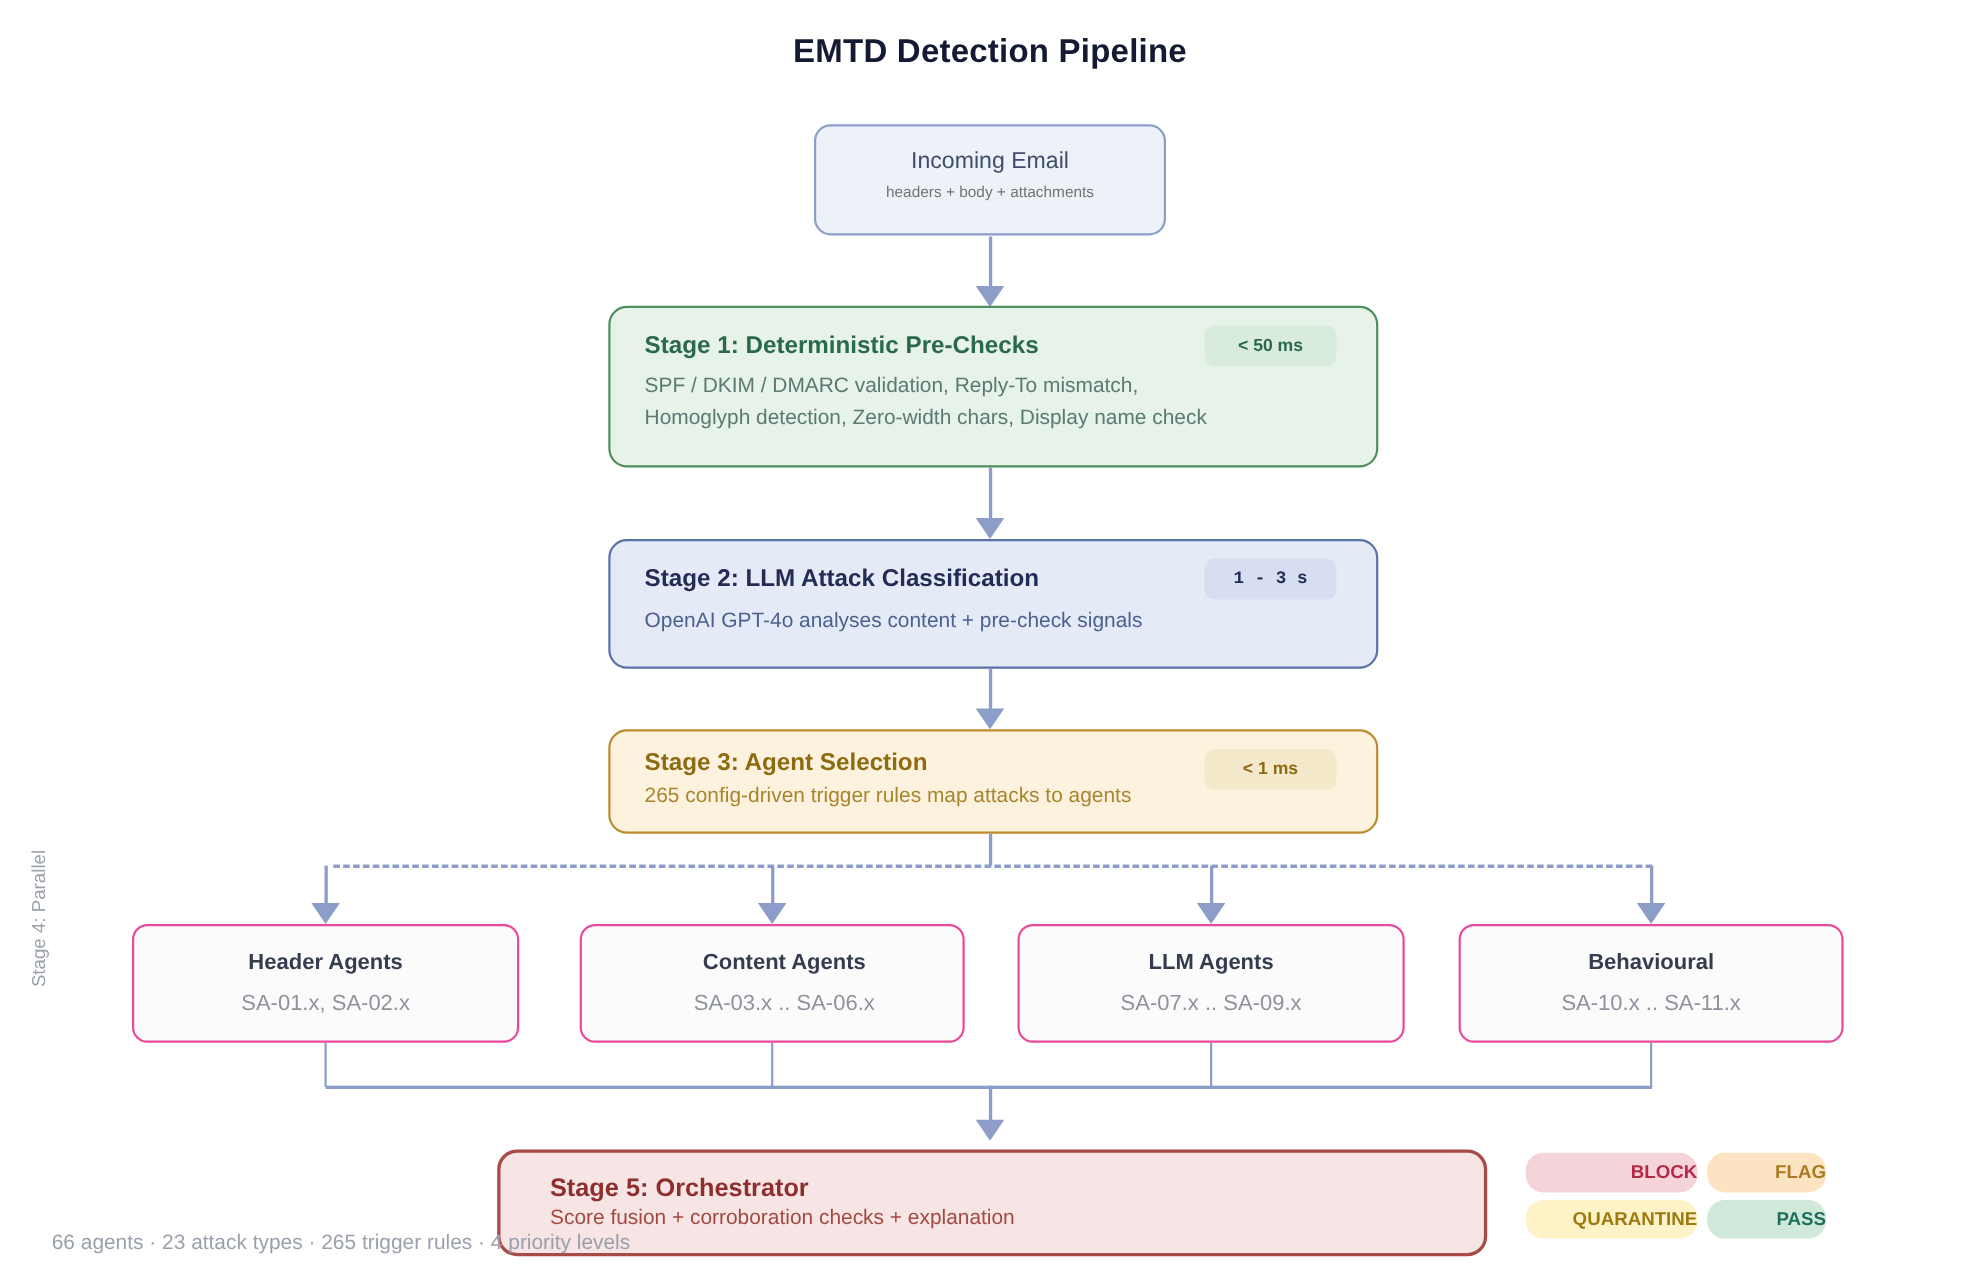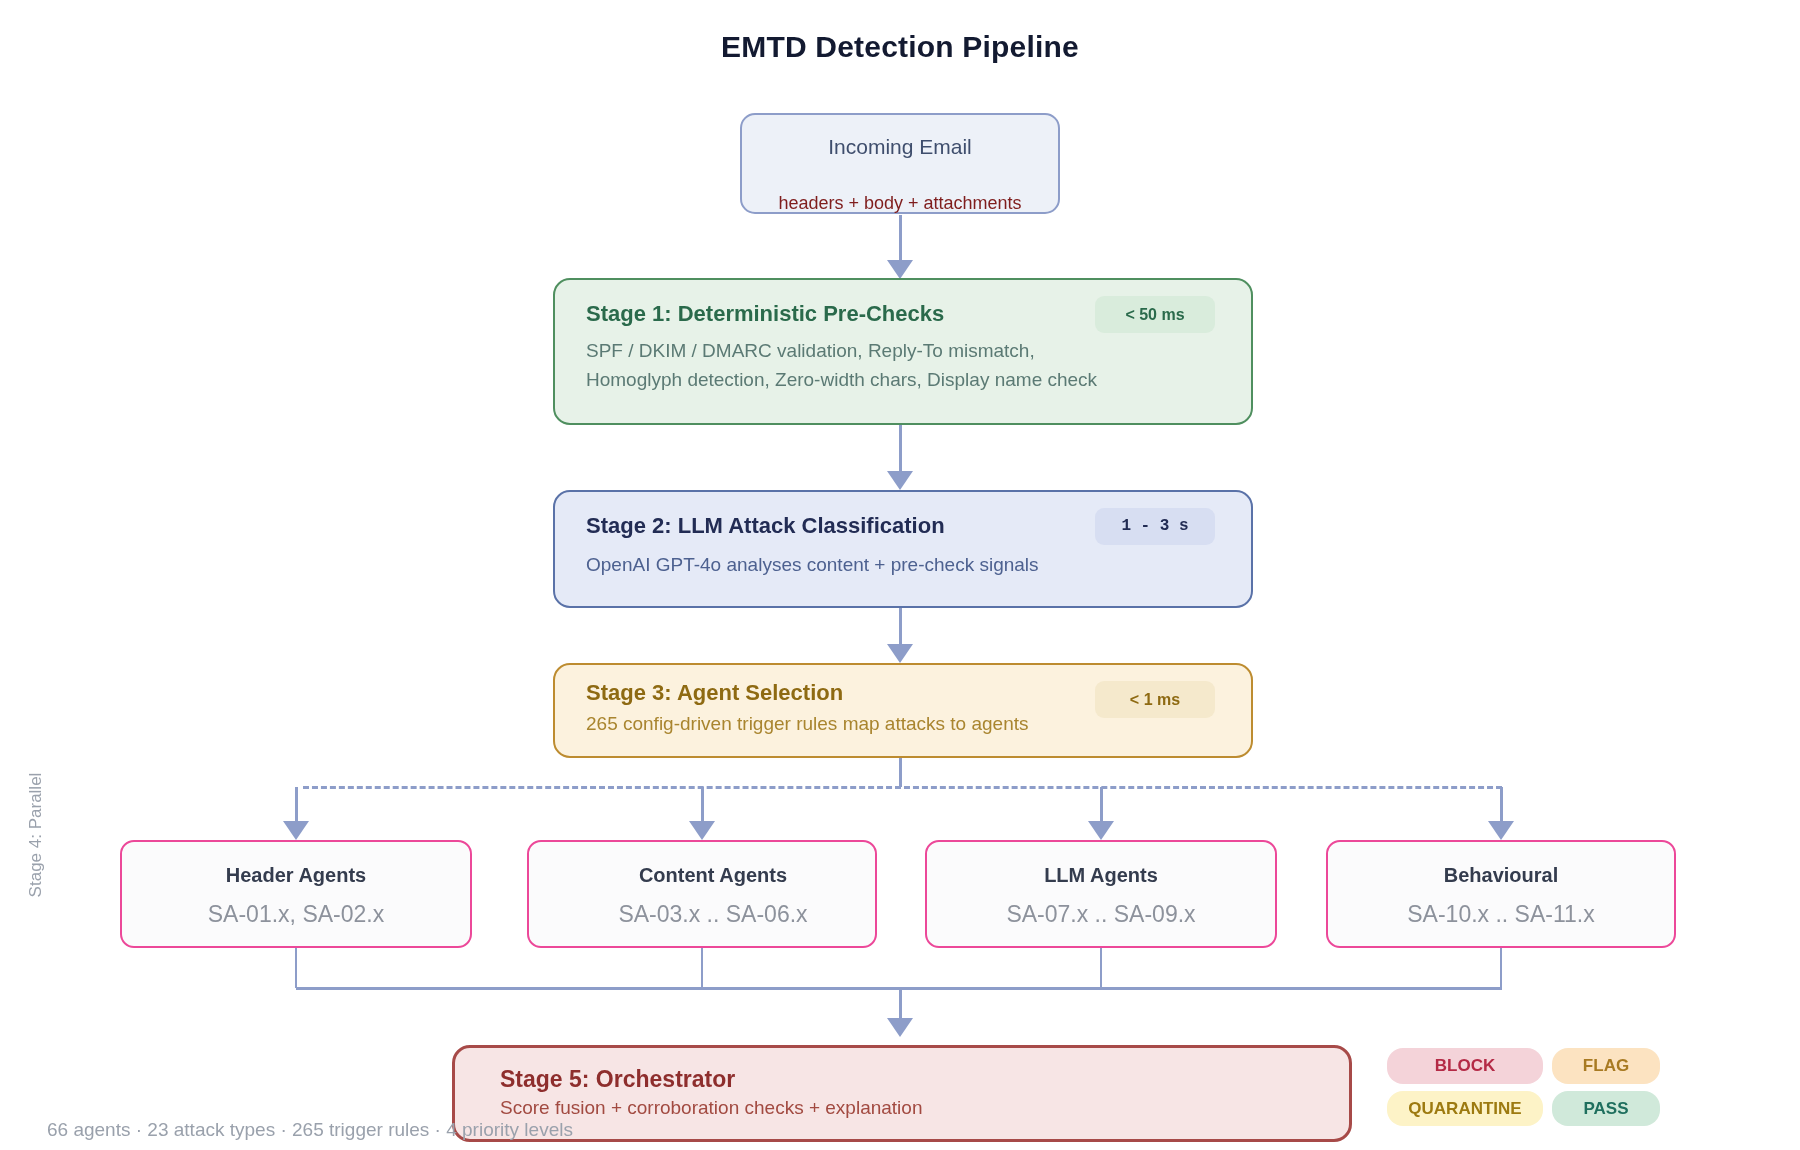--- a/index.html
+++ b/index.html
@@ -10,21 +10,21 @@
   .diagram-title { position:absolute; top:30px; left:0; width:1800px; text-align:center;
     font-size:30px; font-weight:bold; color:#131a31; letter-spacing:0.2px; }
 
   
   .node { position:absolute; border-radius:15px; }
 
   
   .incoming { left:740px; top:113px; width:320px; height:101px; background:#edf1f8;
     border:2px solid #8d9dc9; text-align:center; padding-top:17px; }
   .incoming .t { font-size:21px; color:#3f4e6d; line-height:29px; }
-  .incoming .s { font-size:18px; color:#7f1d1d; line-height:27px;margin-top:29px; }
+  .incoming .s { font-size:14px; color:#737373; line-height:27px; }
 
   
   .stagebox { left:553px; width:700px; border-width:2.5px; border-style:solid;
     border-radius:17px; padding:20px 0 0 31px; }
   .stagebox .title { font-size:22px; font-weight:bold; line-height:28px; }
   .stagebox .desc { font-size:19px; line-height:29px; }
   .badge { position:absolute; top:16px; right:36px; min-width:120px; height:37px;
     border-radius:9px; font-size:16px; font-weight:bold; text-align:center;
     line-height:37px; padding:0 16px; }
 
@@ -40,34 +40,34 @@
 
   .stage3 { top:663px; height:95px; background:#fcf2de; border-color:#bd8c30; padding-top:14px; }
   .stage3 .title { color:#8e6a12; margin-bottom:2px; }
   .stage3 .desc { color:#a9852f; }
   .stage3 .badge { background:#f5e9cc; color:#8e6a12; }
 
   
   .agentbox { position:absolute; top:840px; height:108px; background:#fbfbfc;
     border:2px solid #ec4899; border-radius:14px; text-align:center; padding-top:20px; }
   .agentbox .t { font-size:20px; font-weight:bold; color:#343c4e; line-height:27px; margin-bottom:12px; }
-  .agentbox .s { font-size:23px; color:#8d929c; }
+  .agentbox .s { font-size:20px; color:#8d929c; }
   .agent-0 { left:120px;  width:352px; }
   .agent-1 { left:527px;  width:350px;padding-left:22px; }
   .agent-2 { left:925px;  width:352px; }
   .agent-3 { left:1326px; width:350px; }
 
   
   .stage5 { left:452px; top:1045px; width:900px; height:97px; background:#f7e5e5;
     border:3px solid #a74a48; border-radius:18px; padding:16px 0 0 45px; }
   .stage5 .title { font-size:23px; font-weight:bold; color:#8e2e2d; line-height:30px; }
   .stage5 .desc { font-size:19px; color:#a24a41; line-height:28px; }
 
   
-  .verdict { position:absolute; border-radius:16px; text-align:center; font-weight:bold;
+  .verdict { position:absolute; border-radius:16px; text-align:right; font-weight:bold;
     font-size:17px; }
   .v-block      { left:1387px; top:1048px; width:156px; height:36px; line-height:36px; background:#f4d3d9; color:#b42a46; }
   .v-flag       { left:1552px; top:1048px; width:108px; height:36px; line-height:36px; background:#fce3c1; color:#a87a22; }
   .v-quarantine { left:1387px; top:1091px; width:156px; height:35px; line-height:35px; background:#fdf3c7; color:#9d7a10; }
   .v-pass       { left:1552px; top:1091px; width:108px; height:35px; line-height:35px; background:#d0e9da; color:#1f6f5e; }
 
   
   .stem { position:absolute; width:3px; background:#8d9dc9; }
   .head { position:absolute; width:0; height:0; border-left:13px solid transparent;
     border-right:13px solid transparent; border-top:19px solid #8d9dc9; }

